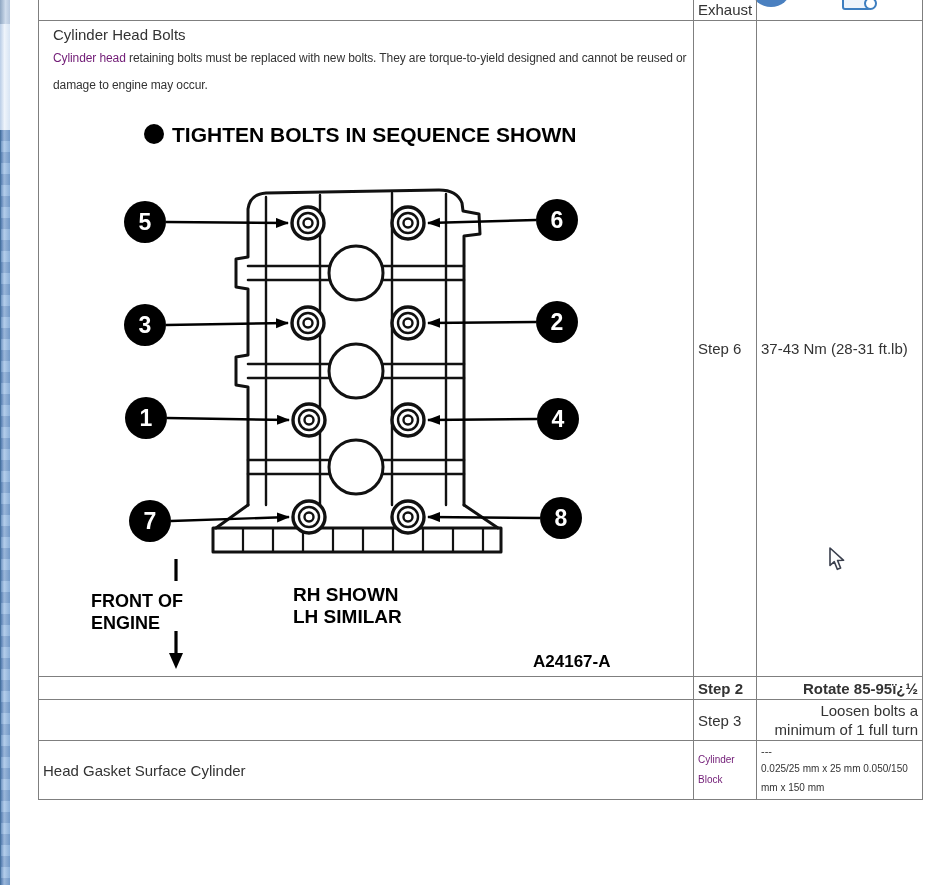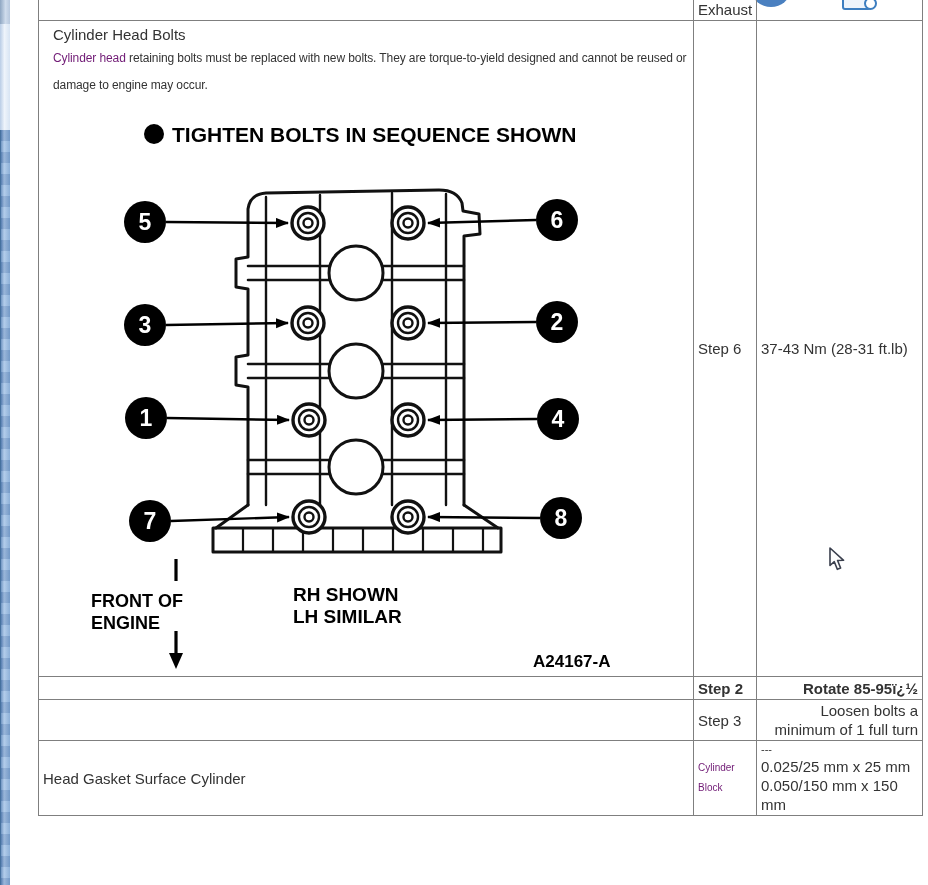--- a/index.html
+++ b/index.html
@@ -42,21 +42,21 @@
   tr.r-s3 td{height:37px;}
   tr.r-s4 td{height:20px;}
   tr.r-s5 td{height:19px;}
   tr.r-s6 td{height:39px;}
   tr.r-flat td{height:56px;}
   .step-val{line-height:19px;text-align:right;}
   .cell-title{font-size:15px;font-weight:400;margin:4px 0 0 0;}
   .cell-para{font-size:12px;line-height:27px;margin:2px 0 0 0;letter-spacing:-0.1px;}
   a.lnk{color:#701a75;text-decoration:none;cursor:pointer;}
   .link-2l{font-size:10px;line-height:20px;}
-  .small-val{font-size:15px;line-height:19px;}
+  .small-val{font-size:10px;line-height:19px;}
   .dashes{font-size:11px;line-height:15px;}
   .diagram{margin:8px 0 0 0;display:block;}
 
   
   .cursor{position:absolute;left:829px;top:547px;z-index:50;}
 </style>
 </head>
 <body>
 
 <div class="left-strip">

